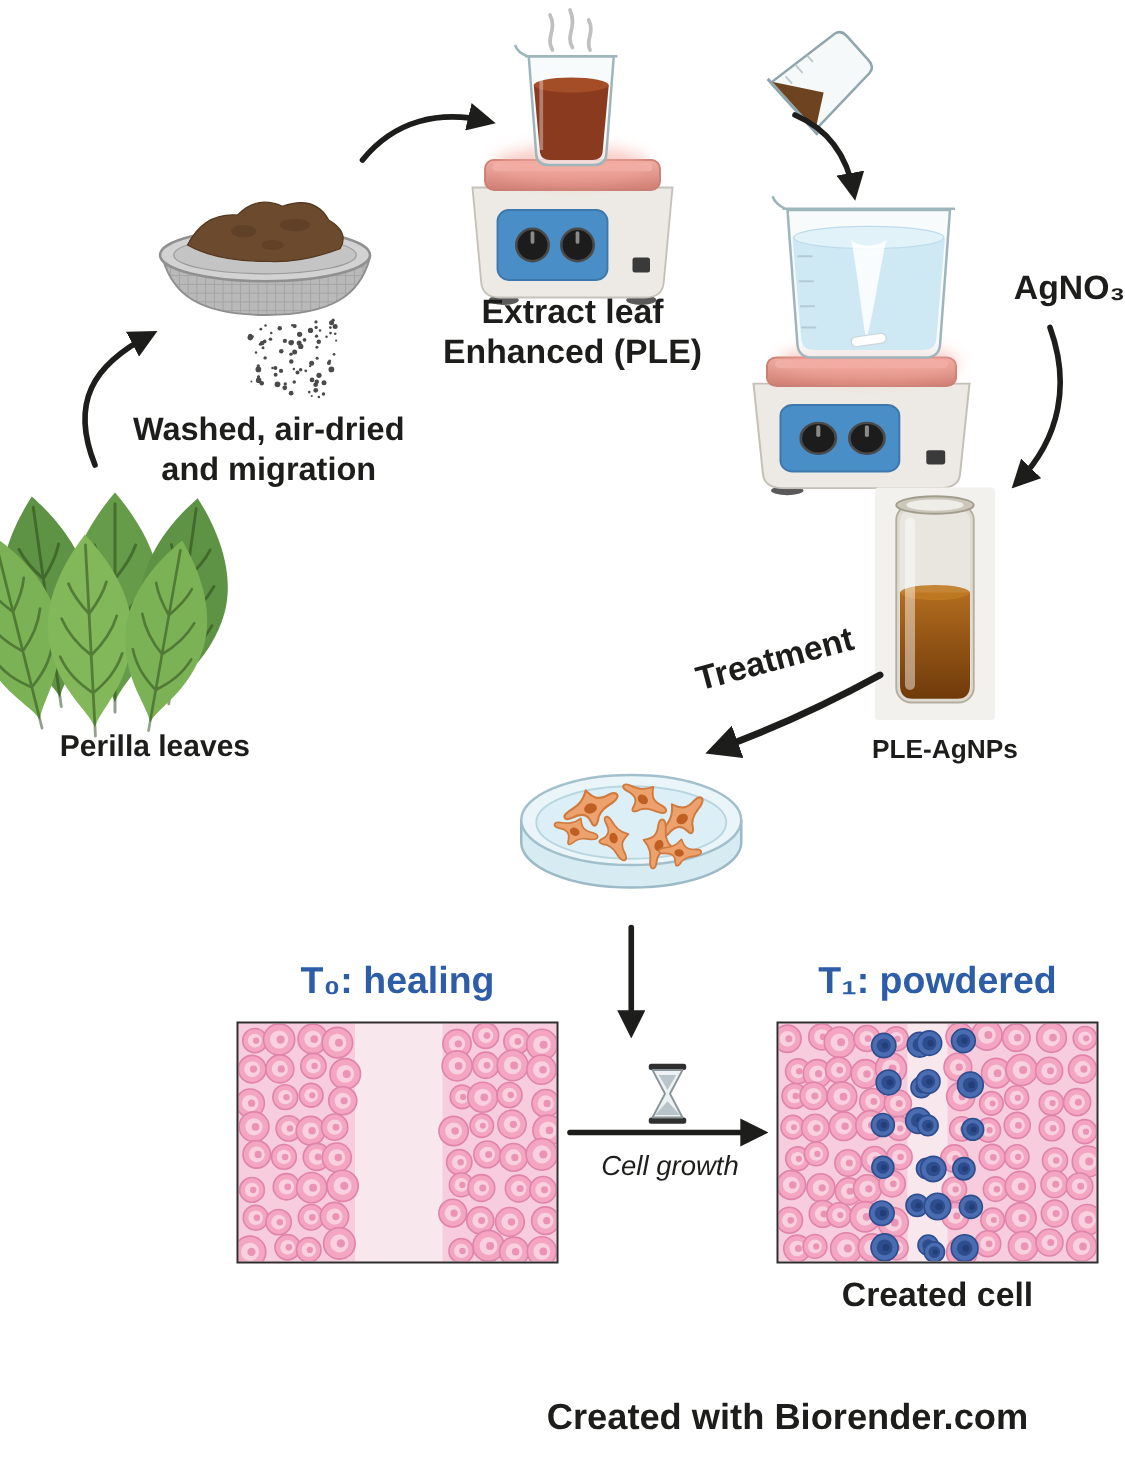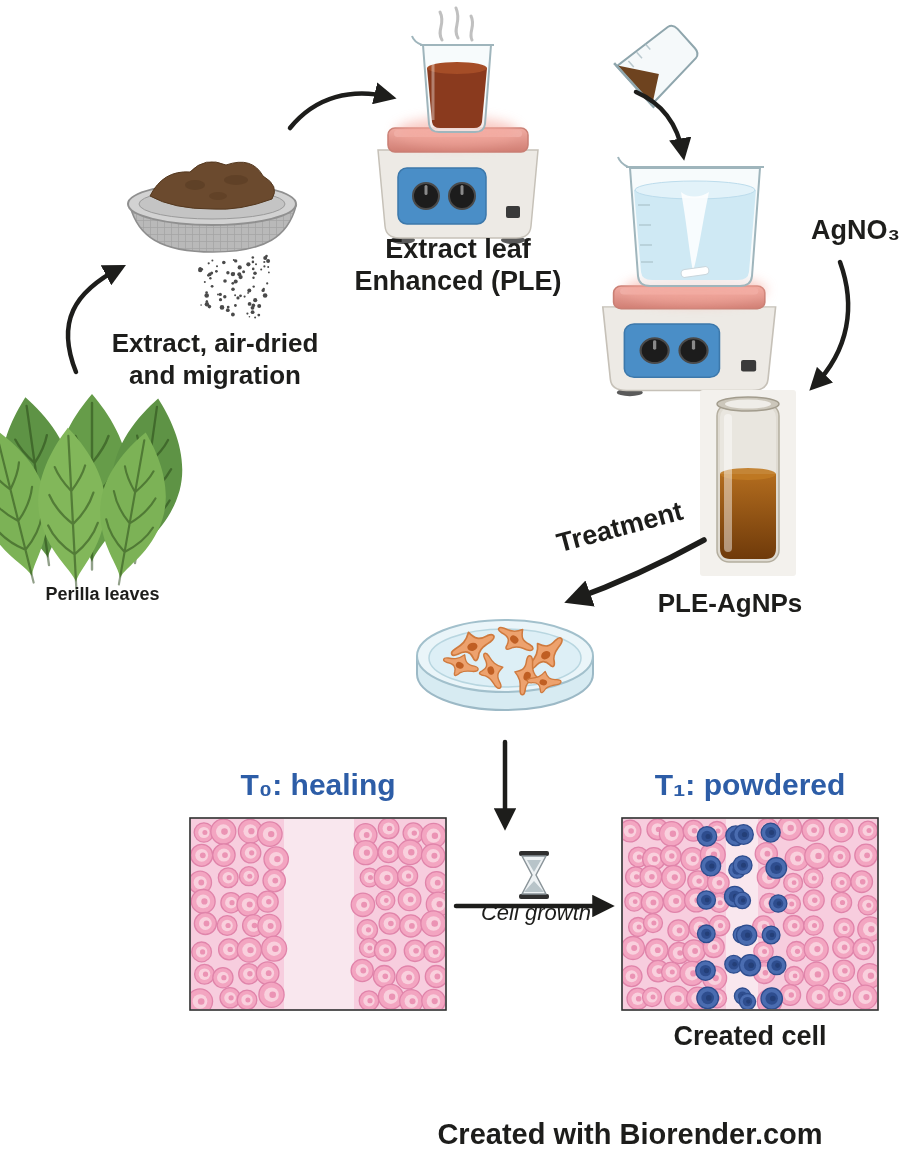--- a/index.html
+++ b/index.html
@@ -9,28 +9,28 @@
     --stirrer_blue:#4a8ec7; --cell_pink:#f3a5c1; --cell_pink_edge:#e084aa;
     --cell_blue:#4a6cb0; --panel_pink:#f9e7ee; --fibroblast_orange:#eda26e;
   }
   html,body{margin:0;padding:0;background:#ffffff;}
   .stage{position:relative;width:900px;height:1168px;background:#fff;overflow:hidden;
          font-family:"Liberation Sans",sans-serif;color:var(--text_dark);}
   .art{position:absolute;left:0;top:0;}
   .lbl{position:absolute;font-weight:700;text-align:center;color:var(--text_dark);}
   .line{display:block;}
   .l-process{left:95px;top:328px;width:240px;font-size:26px;line-height:1.22;}
-  .l-leaves{left:5px;top:584px;width:195px;font-size:18px;}
+  .l-leaves{left:5px;top:584px;width:195px;font-size:24px;text-align:right;}
   .l-ple{left:352px;top:233px;width:212px;font-size:27px;line-height:1.2;}
   .l-agno3{left:808px;top:215px;width:92px;font-size:27px;text-align:right;}
   .l-treat{left:534px;top:512px;width:172px;font-size:27px;transform:rotate(-15deg);}
-  .l-product{left:657px;top:588px;width:146px;font-size:26px;}
+  .l-product{left:683px;top:588px;width:146px;font-size:21px;}
   .l-t0{left:190px;top:768px;width:256px;font-size:30px;color:var(--title_blue);}
   .l-t1{left:622px;top:768px;width:256px;font-size:30px;color:var(--title_blue);}
-  .l-growth{left:451px;top:900px;width:170px;font-size:22px;font-style:italic;font-weight:400;}
+  .l-growth{left:451px;top:920px;width:170px;font-size:22px;font-style:italic;font-weight:400;}
   .l-enhanced{left:632px;top:1020px;width:236px;font-size:27px;line-height:1.25;}
   .l-credit{left:370px;top:1118px;width:520px;font-size:29px;font-weight:700;}
 
   
   .arr{fill:none;stroke:var(--arrow_dark);stroke-width:4.5;stroke-linecap:round;marker-end:url(#ah);}
   .arr-thick{stroke-width:5.5;}
   .leaf-vein{fill:none;stroke:rgba(35,65,20,.5);stroke-width:1.6;stroke-linecap:round;}
   .st-body{fill:#edeae5;stroke:#c6c1b8;stroke-width:1.5;}
   .st-plate{fill:url(#plateGrad);stroke:#c97f74;stroke-width:1.5;}
   .st-plate-top{fill:#f0b3ab;opacity:.8;}
@@ -842,21 +842,21 @@
       <path d="M527,860 L541,860 L534,872 Z" fill="#b8c4c9"></path>
       <path d="M524,892 L544,892 L534,881 Z" fill="#b8c4c9"></path>
     </g>
 
     <g>
       <path class="arr" d="M456,906 L608,906"></path>
     </g>
   </svg>
 
   <div class="lbl l-process">
-    <span class="line">Extract, air-dried</span>
+    <span class="line">Washed, air-dried</span>
     <span class="line">and migration</span>
   </div>
   <div class="lbl l-leaves">Perilla leaves</div>
   <div class="lbl l-ple">
     <span class="line">Extract leaf</span>
     <span class="line">Enhanced (PLE)</span>
   </div>
   <div class="lbl l-agno3">AgNO₃</div>
   <div class="lbl l-treat">Treatment</div>
   <div class="lbl l-product">PLE-AgNPs</div>

